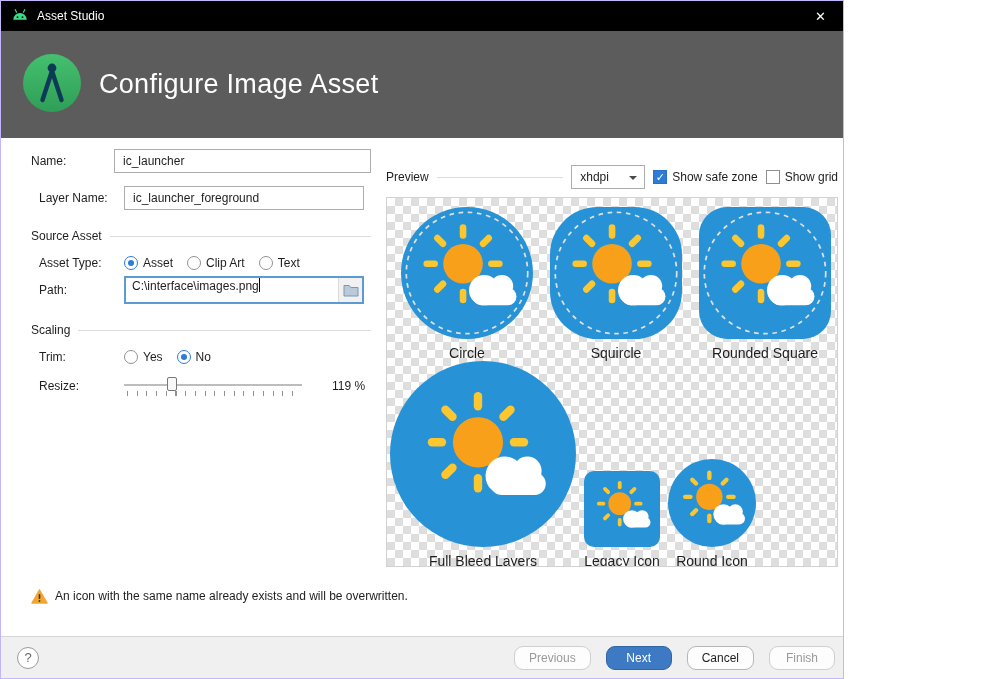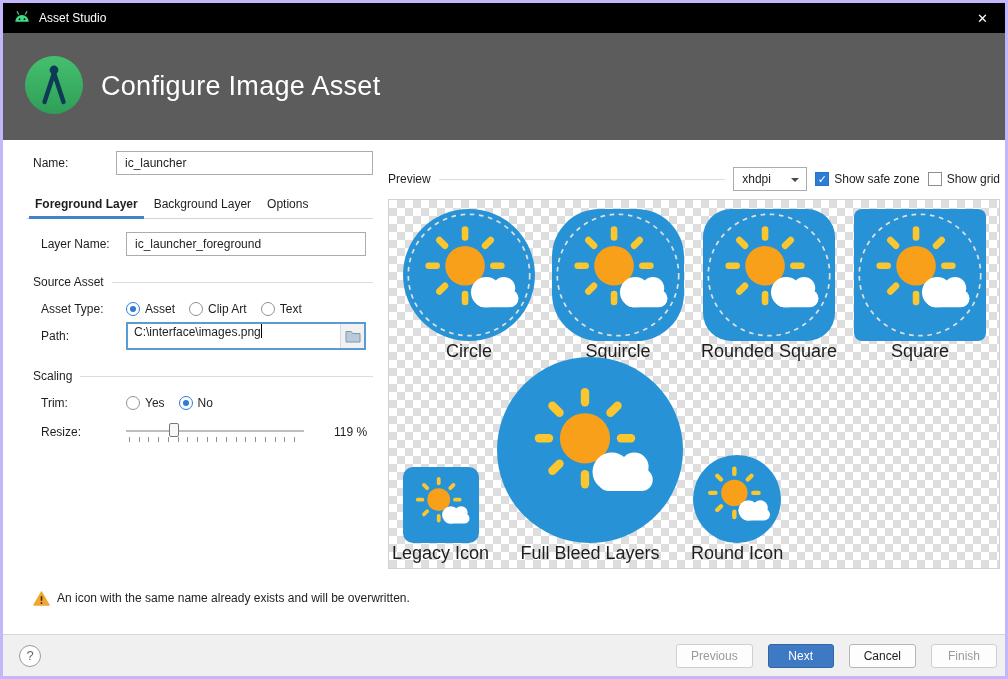--- a/index.html
+++ b/index.html
@@ -1,18 +1,18 @@
 <!DOCTYPE html>
 <html><head>
 <meta charset="utf-8">
 <style>
   *{box-sizing:border-box;margin:0;padding:0}
   html,body{width:1008px;height:679px}
   body{font-family:"Liberation Sans",sans-serif;font-size:12px;color:#1e1e1e;background:#fff}
-  .window{position:relative;width:1008px;height:679px;background:#fff;border:3px solid #c4b5fd;overflow:hidden}
+  .window{position:relative;width:844px;height:679px;background:#fff;border:1px solid #c4b5fd;overflow:hidden}
 
   
   .titlebar{height:30px;background:#000;display:flex;align-items:center;padding-left:10px;color:#fff}
   .titlebar .ttl{margin-left:8px;font-size:12px}
   .close{margin-left:auto;width:45px;height:30px;display:flex;align-items:center;justify-content:center;font-size:13px;color:#fff;cursor:default}
 
   
   .banner{height:107px;background:#5c5c5c;display:flex;align-items:center;padding-left:22px}
   .banner-title{color:#fff;font-size:27px;font-weight:400;margin-left:18px;letter-spacing:.3px}
 
@@ -65,40 +65,40 @@
   .cb{width:14px;height:14px;border:1px solid #8f8f8f;background:#fff;display:flex;align-items:center;justify-content:center;font-size:11px;line-height:1;flex:none}
   .cb.checked{background:#2e7cd6;border-color:#2672c8;color:#fff}
 
   .checker{margin-top:8px;height:370px;border:1px solid #d2d2d2;overflow:hidden;background-color:#fff;
     background-image:linear-gradient(45deg,#dedede 25%,transparent 25%,transparent 75%,#dedede 75%),
                      linear-gradient(45deg,#dedede 25%,transparent 25%,transparent 75%,#dedede 75%);
     background-size:16px 16px;background-position:0 0,8px 8px}
   .prow1{display:flex;gap:17px;padding:9px 0 0 14px}
   .prow2{display:flex;align-items:flex-end;gap:8px;padding-left:3px;margin-top:2px}
   .pitem{display:flex;flex-direction:column;align-items:center}
-  .plbl{margin-top:0;font-size:18px;color:#1e1e1e;height:14px;white-space:nowrap}
+  .plbl{margin-top:6px;font-size:14px;color:#1e1e1e;height:14px;white-space:nowrap}
   .aicon{position:relative;overflow:hidden;background:#2793d6;flex:none}
   .aicon svg{position:absolute;inset:0;width:100%;height:100%}
   .sz132{width:132px;height:132px}
   .sz186{width:186px;height:186px}
   .sz76{width:76px;height:76px}
   .sz88{width:88px;height:88px}
   .sh-circle{border-radius:50%}
   .sh-squircle{border-radius:36%}
   .sh-rounded{border-radius:28px}
   .sh-square{border-radius:8px}
   .sh-legacy{border-radius:10px}
   .fb .art{transform:scale(.9)}
 
   .warnrow{display:flex;gap:7px;padding-left:30px;margin-top:6px;height:18px}
 
   .footer{position:absolute;left:0;right:0;bottom:0;height:42px;background:#f0f0f0;border-top:1px solid #d6d6d6;display:flex;align-items:center;padding:0 8px 0 16px}
   .help{width:22px;height:22px;border:1px solid #9b9b9b;border-radius:50%;display:flex;align-items:center;justify-content:center;color:#666;background:#fff;font-size:13px;cursor:default}
   .btns{margin-left:auto;display:flex;gap:15px}
-  .btn{min-width:66px;height:24px;padding:8px 14px;display:flex;align-items:center;justify-content:center;background:#fdfdfd;border:1px solid #b6b6b6;border-radius:3px;font-size:12px;color:#1e1e1e;cursor:default}
+  .btn{min-width:66px;height:24px;padding:8px 14px;display:flex;align-items:center;justify-content:center;background:#fdfdfd;border:1px solid #b6b6b6;border-radius:9px;font-size:12px;color:#1e1e1e;cursor:default}
   .btn.disabled{color:#9a9a9a;border-color:#cfcfcf}
   .btn.primary{background:#3e79c4;border-color:#3166a4;color:#fff}
 </style>
 </head>
 <body>
 
 <svg width="0" height="0" style="position:absolute" aria-hidden="true">
   <defs>
     <symbol id="suncloud" viewBox="0 0 100 100">
       <g fill="#fcc62f">
@@ -165,25 +165,20 @@
     <div class="left">
 
 
       <div class="frow" style="margin-top:11px">
         <label class="lw">Name:</label>
         <div class="tinput grow">
           <span>ic_launcher</span>
         </div>
       </div>
 
-      <div class="tabs">
-        <div class="tab selected">Foreground Layer</div>
-        <div class="tab">Background Layer</div>
-        <div class="tab">Options</div>
-      </div>
 
       <div class="frow indent" style="margin-top:13px">
         <label class="lw2">Layer Name:</label>
         <div class="tinput grow mr7">
           <span>ic_launcher_foreground</span>
         </div>
       </div>
 
       <div class="section">
         <span>Source Asset</span>
@@ -314,35 +309,35 @@
                 </svg>
               <svg viewBox="0 0 100 100">
                   <use href="#safezone"></use>
                 </svg>
             </div>
             <div class="plbl">Square</div>
           </div>
         </div>
 
         <div class="prow2">
-          <div class="pitem">
-            <div class="aicon sz76 sh-legacy">
-              <svg class="art" viewBox="0 0 100 100">
-                  <use href="#suncloud"></use>
-                </svg>
-            </div>
-            <div class="plbl">Legacy Icon</div>
-          </div>
           <div class="pitem fb">
             <div class="aicon sz186 sh-circle">
               <svg class="art" viewBox="0 0 100 100">
                   <use href="#suncloud"></use>
                 </svg>
             </div>
             <div class="plbl">Full Bleed Layers</div>
+          </div>
+          <div class="pitem">
+            <div class="aicon sz76 sh-legacy">
+              <svg class="art" viewBox="0 0 100 100">
+                  <use href="#suncloud"></use>
+                </svg>
+            </div>
+            <div class="plbl">Legacy Icon</div>
           </div>
           <div class="pitem">
             <div class="aicon sz88 sh-circle">
               <svg class="art" viewBox="0 0 100 100">
                   <use href="#suncloud"></use>
                 </svg>
             </div>
             <div class="plbl">Round Icon</div>
           </div>
         </div>

